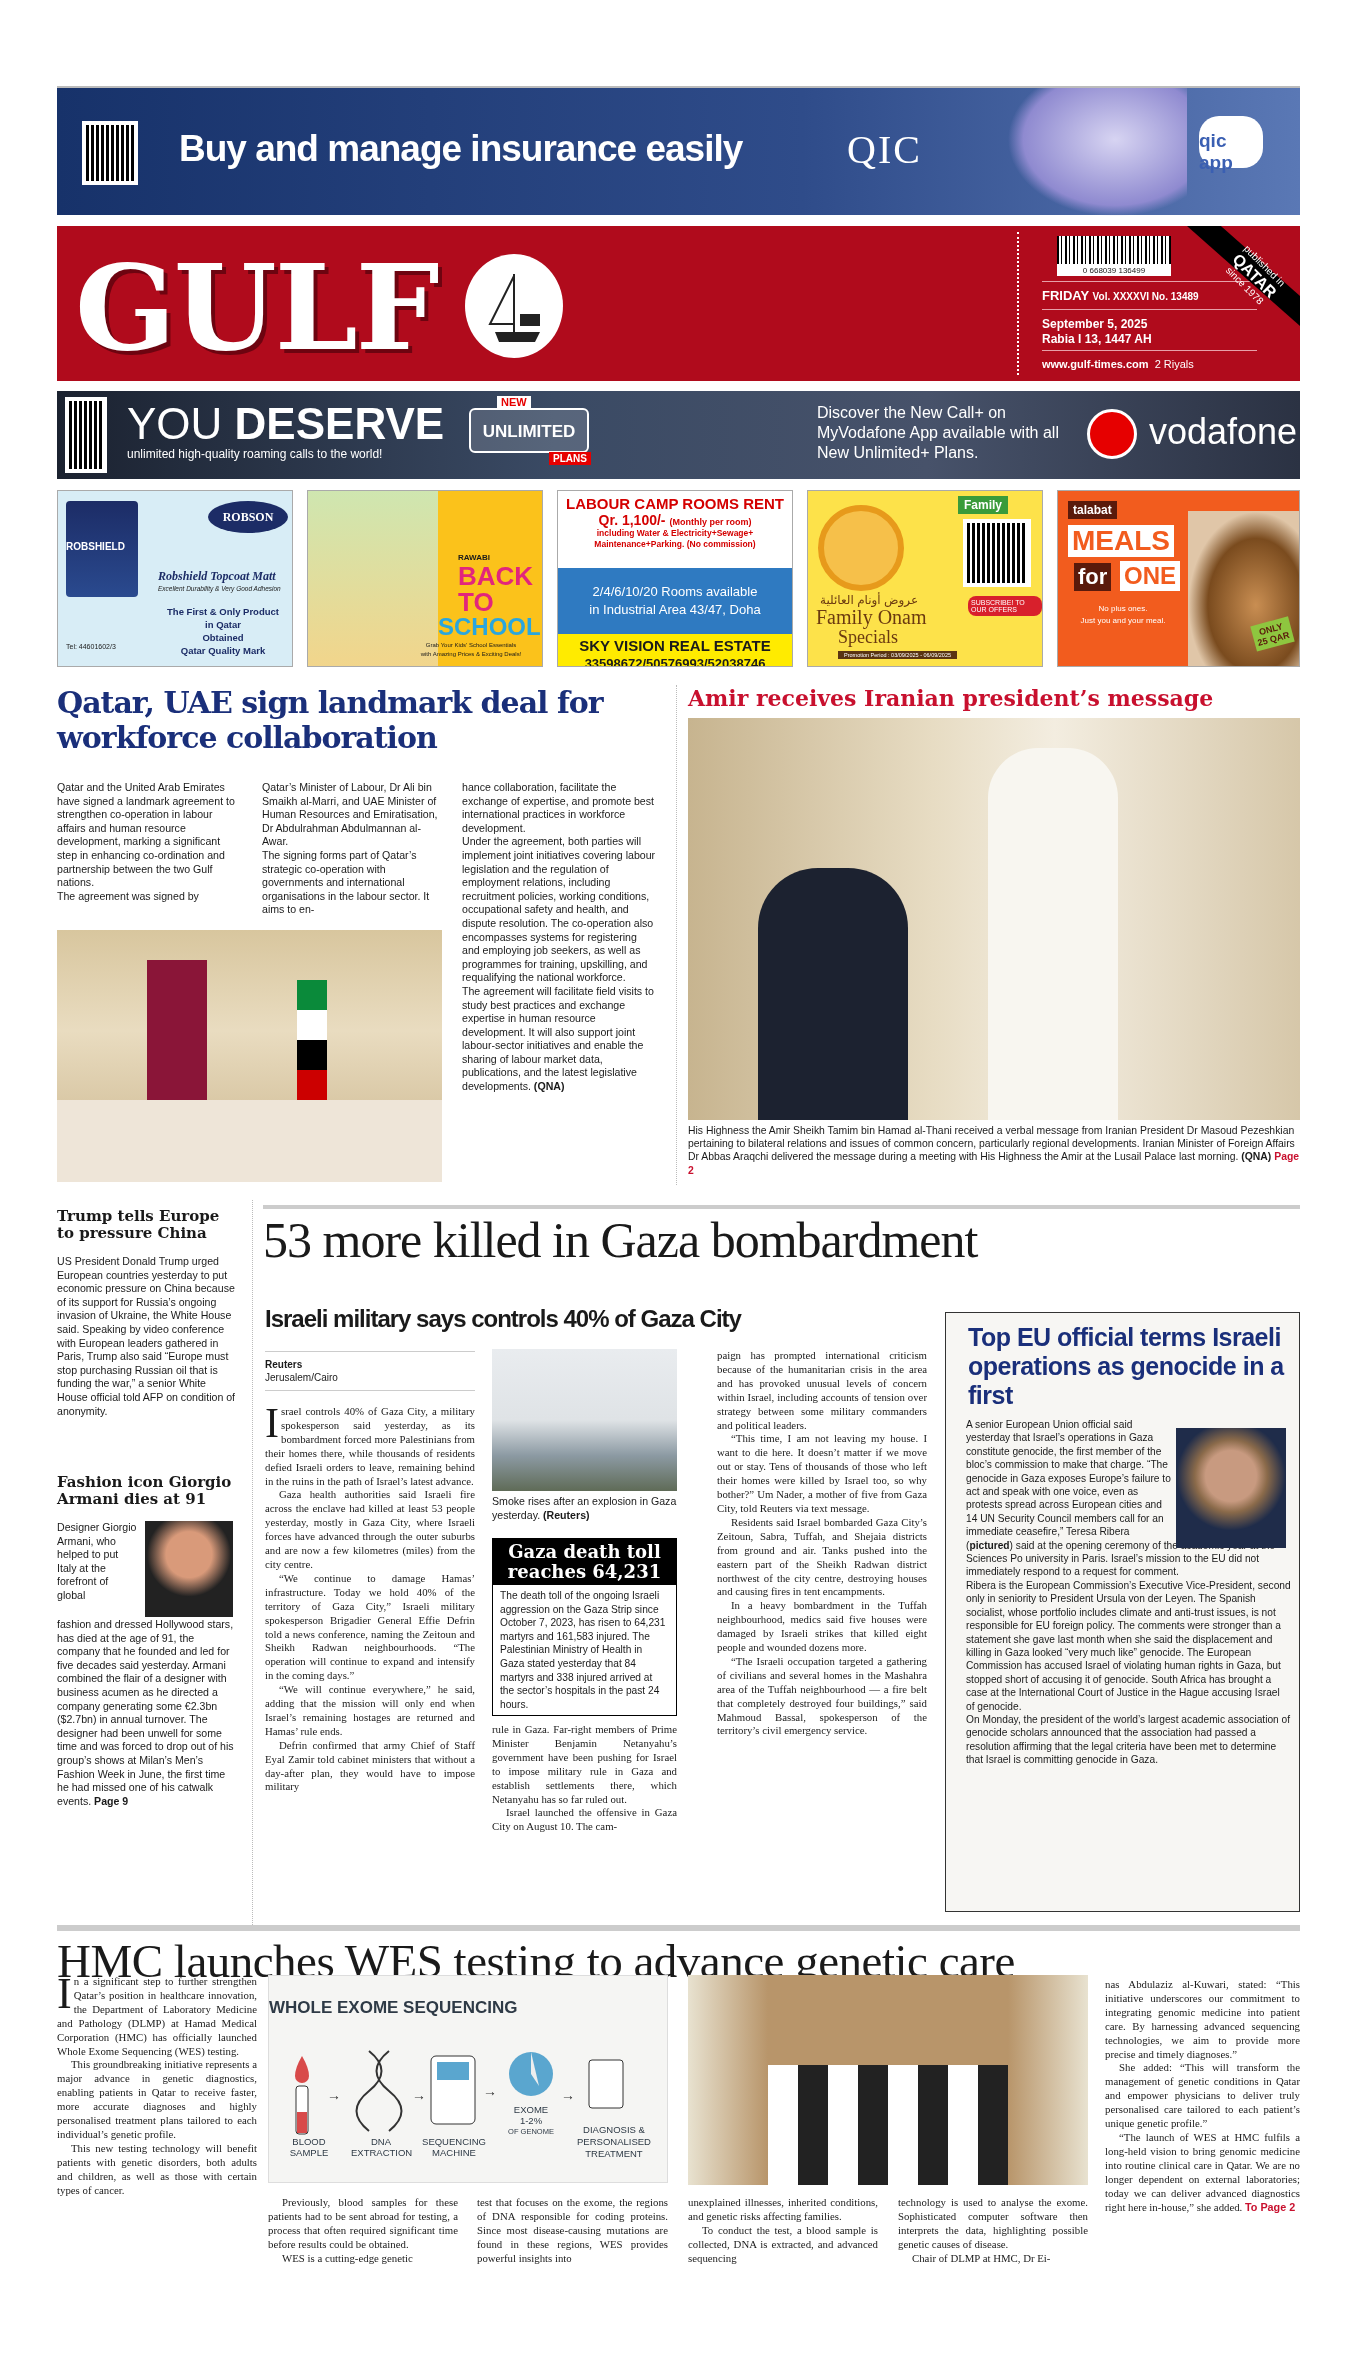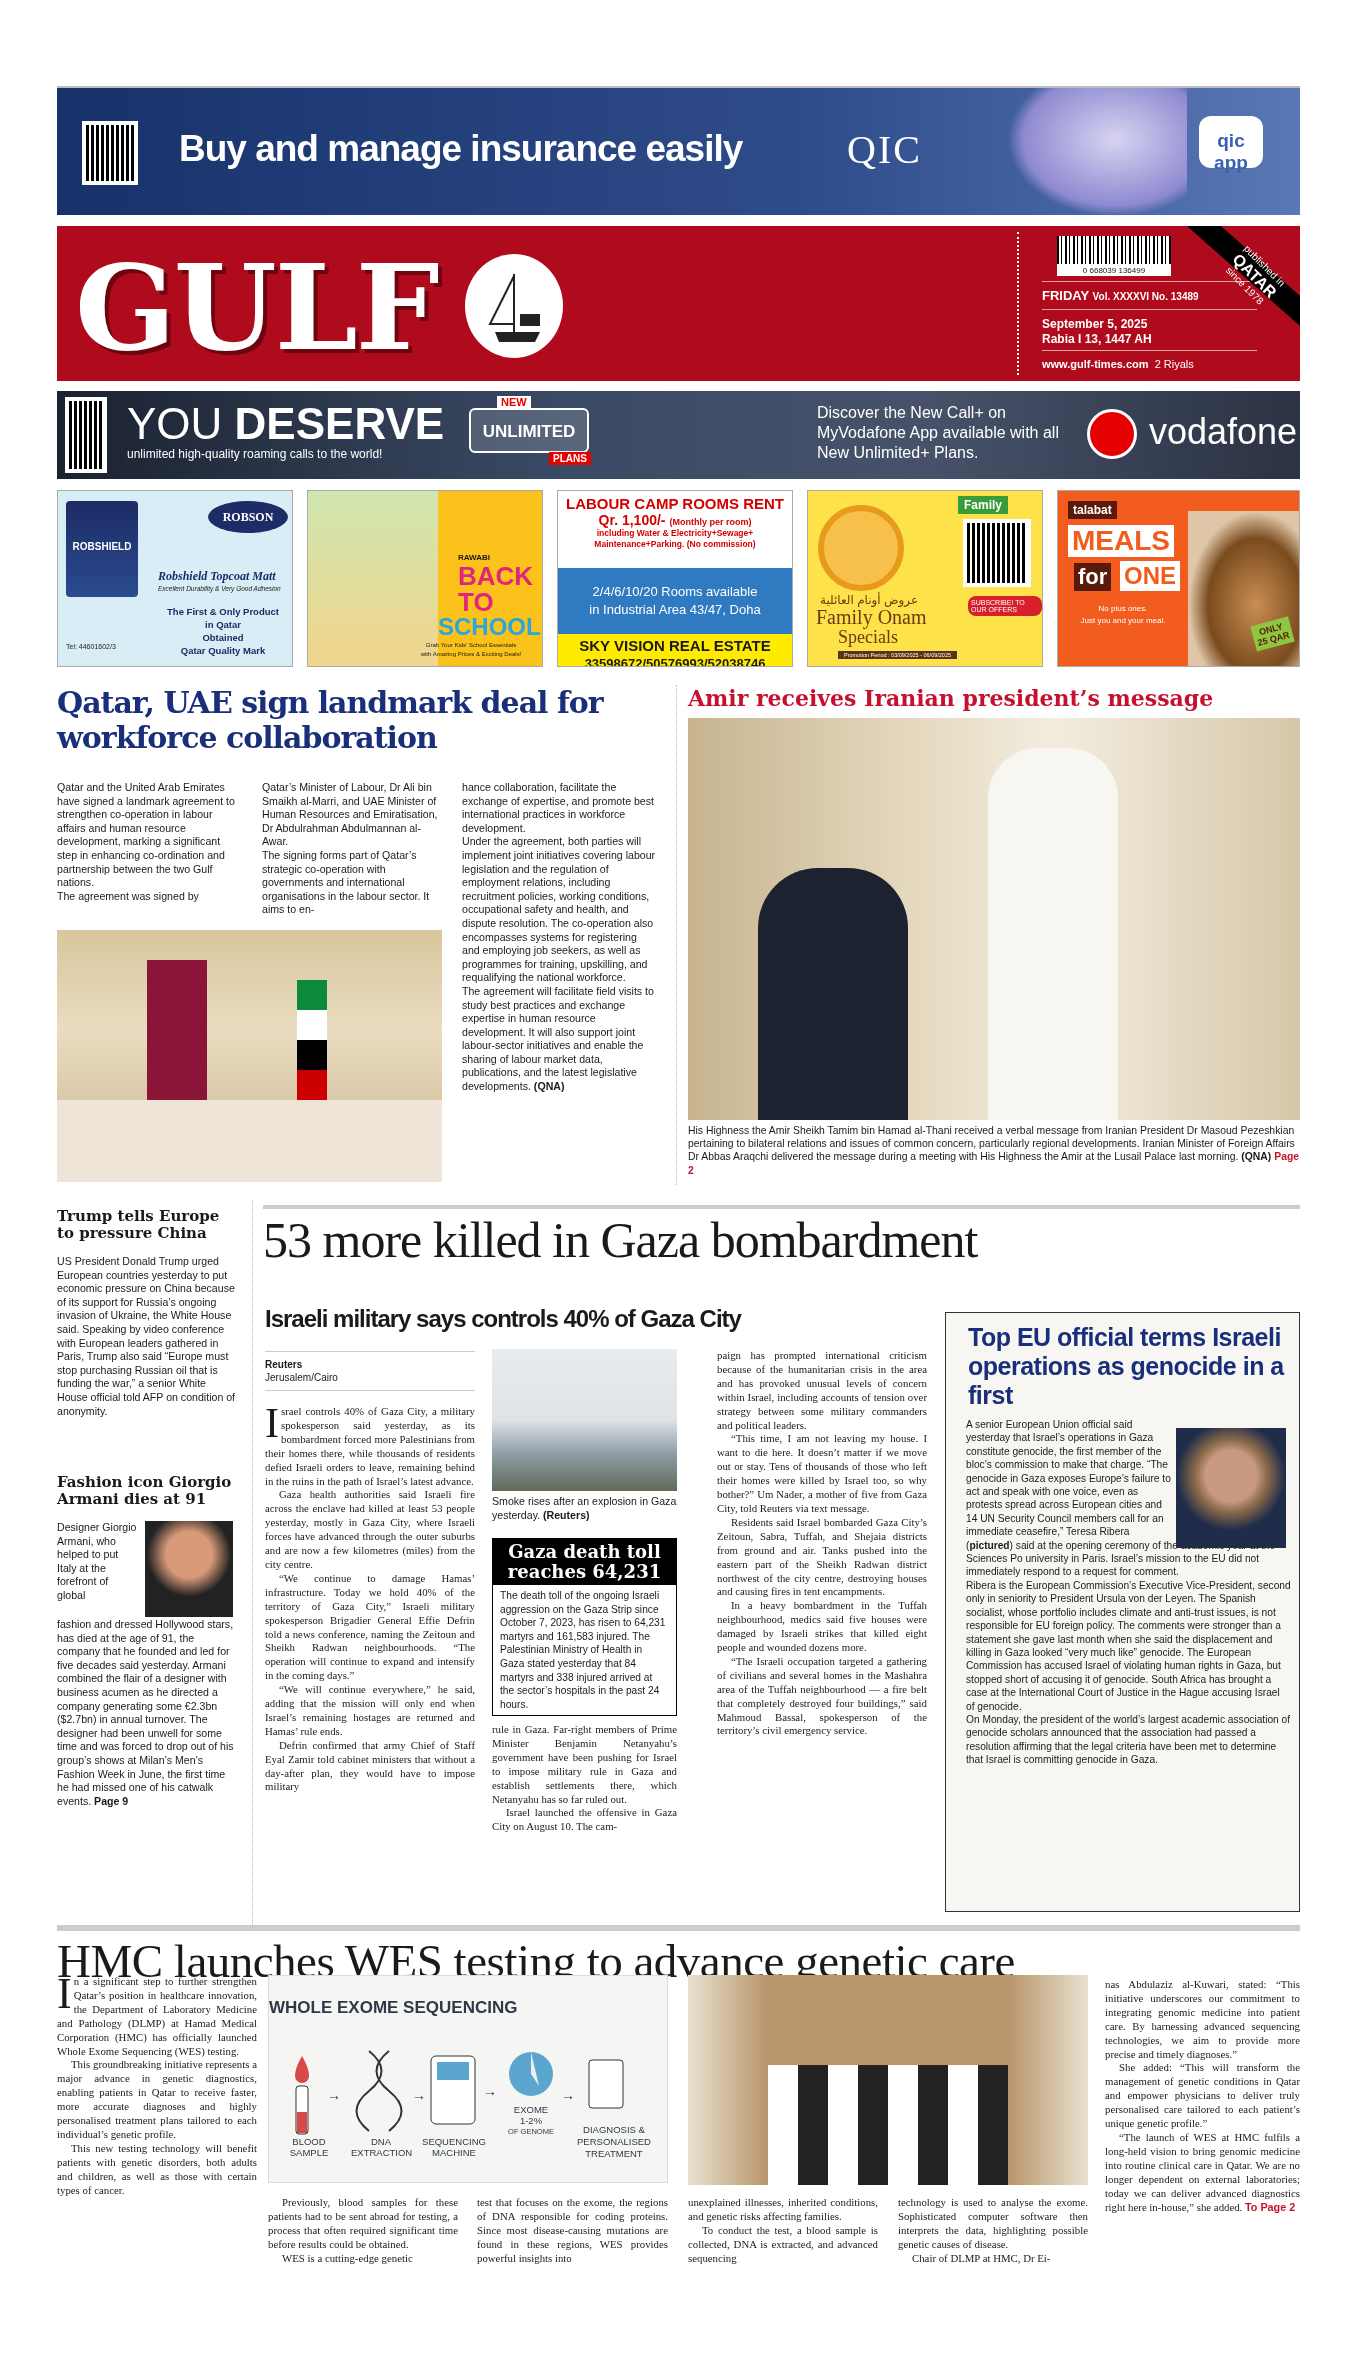--- a/index.html
+++ b/index.html
@@ -22,21 +22,21 @@
 .sep{border-left:1px dotted #bbb}
 </style>
 </head>
 <body>
 
 <div class="abs qic">
   <div class="abs qr" style="left:25px;top:33px;width:56px;height:64px"></div>
   <div class="abs" style="left:122px;top:40px;font-size:37px;color:#fff;font-weight:bold;letter-spacing:-1px">Buy and manage insurance easily</div>
   <div class="abs serif" style="left:790px;top:38px;font-size:40px;color:#fff;letter-spacing:2px">QIC</div>
   <div class="abs" style="left:950px;top:0;width:180px;height:129px;background:radial-gradient(ellipse at 60% 40%,#d7d4f2,#8f8ad0 60%,transparent 70%)"></div>
-  <div class="abs" style="left:1142px;top:28px;width:64px;height:52px;background:#fff;border-radius:12px;color:#3a5fb2;font-weight:bold;font-size:19px;text-align:center;line-height:22px;padding-top:14px">qic app</div>
+  <div class="abs" style="left:1142px;top:28px;width:64px;height:52px;background:#fff;border-radius:20px;color:#3a5fb2;font-weight:bold;font-size:19px;line-height:22px;padding-top:14px">qic app</div>
 </div>
 
 <div class="abs masthead">
   <div class="abs gt" style="left:18px;top:12px">GULF</div>
   <div class="abs" style="left:408px;top:28px;width:98px;height:104px;border-radius:50%;background:#fff">
     <svg width="98" height="104" viewBox="0 0 98 104">
         <path d="M49 20 L49 78 M49 22 L25 70 L49 70" stroke="#222" stroke-width="2" fill="none"></path>
         <path d="M30 78 L75 78 L70 88 L34 88 Z" fill="#222"></path>
         <path d="M55 60 L75 60 L75 72 L55 72 Z" fill="#222"></path>
       </svg>
@@ -64,21 +64,21 @@
   <div class="abs" style="left:70px;top:56px;color:#fff;font-size:12px">unlimited high-quality roaming calls to the world!</div>
   <div class="abs" style="left:412px;top:17px;width:120px;height:45px;border:2px solid #fff;border-radius:6px;background:rgba(255,255,255,.15);color:#fff;font-weight:bold;font-size:17px;text-align:center;padding-top:12px">UNLIMITED</div>
   <div class="abs" style="left:440px;top:5px;background:#fff;color:#e60000;font-size:11px;font-weight:bold;padding:0 4px">NEW</div>
   <div class="abs" style="left:492px;top:61px;background:#e60000;color:#fff;font-size:10px;font-weight:bold;padding:1px 4px">PLANS</div>
   <div class="abs" style="left:760px;top:12px;width:260px;color:#fff;font-size:16px;line-height:20px">Discover the New Call+ on MyVodafone App available with all New Unlimited+ Plans.</div>
   <div class="abs" style="left:1030px;top:18px;width:50px;height:50px;border-radius:50%;background:#e60000;border:3px solid #fff"></div>
   <div class="abs" style="left:1092px;top:20px;color:#fff;font-size:36px">vodafone</div>
 </div>
 
 <div class="abs ad" style="left:57px;width:236px;background:#d8edf6">
-  <div class="abs" style="left:8px;top:10px;width:72px;height:96px;background:linear-gradient(#1c2c66,#2a4a8f);border-radius:4px;color:#fff;font-size:10px;font-weight:bold;text-align:center;padding-top:40px">ROBSHIELD</div>
+  <div class="abs" style="left:8px;top:10px;width:72px;height:96px;background:linear-gradient(#1c2c66,#2a4a8f);border-radius:4px;color:#fff;font-size:10px;font-weight:bold;text-align:left;padding-top:40px">ROBSHIELD</div>
   <div class="abs" style="left:150px;top:10px;width:80px;height:32px;background:#1c2c66;border-radius:50%;color:#fff;font-family:'Liberation Serif',serif;font-weight:bold;font-size:12px;text-align:center;line-height:32px">ROBSON</div>
   <div class="abs" style="left:100px;top:78px;font-family:'Liberation Serif',serif;font-style:italic;font-weight:bold;font-size:12px;color:#1c2c66">Robshield Topcoat Matt</div>
   <div class="abs" style="left:100px;top:94px;font-size:6.5px;font-style:italic">Excellent Durability &amp; Very Good Adhesion</div>
   <div class="abs" style="left:100px;top:114px;width:130px;text-align:center;font-weight:bold;font-size:9.5px;line-height:13px;color:#1c2c66">
       <div>The First &amp; Only Product</div>
       <div>in Qatar</div>
       <div>Obtained</div>
       <div>Qatar Quality Mark</div>
     </div>
   <div class="abs" style="left:8px;top:152px;font-size:7px">Tel: 44601602/3</div>

